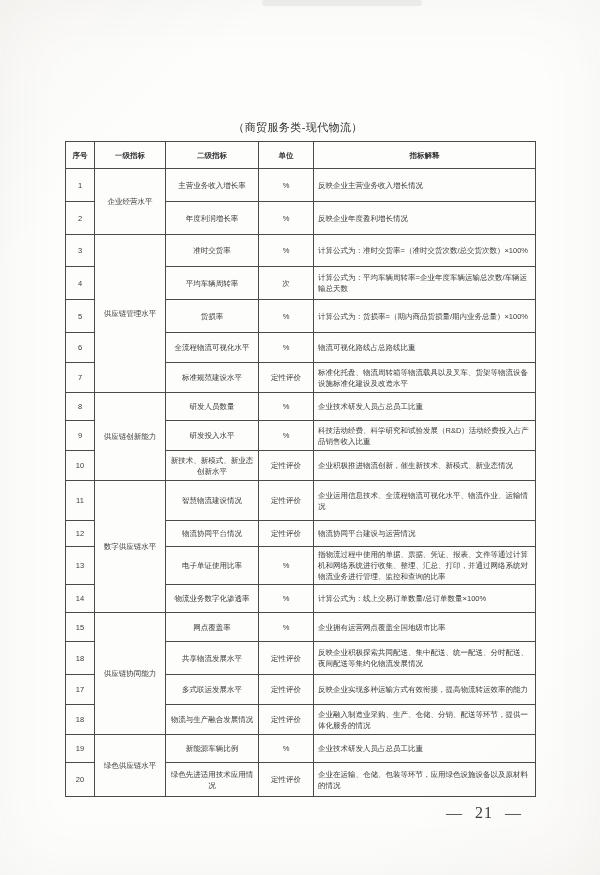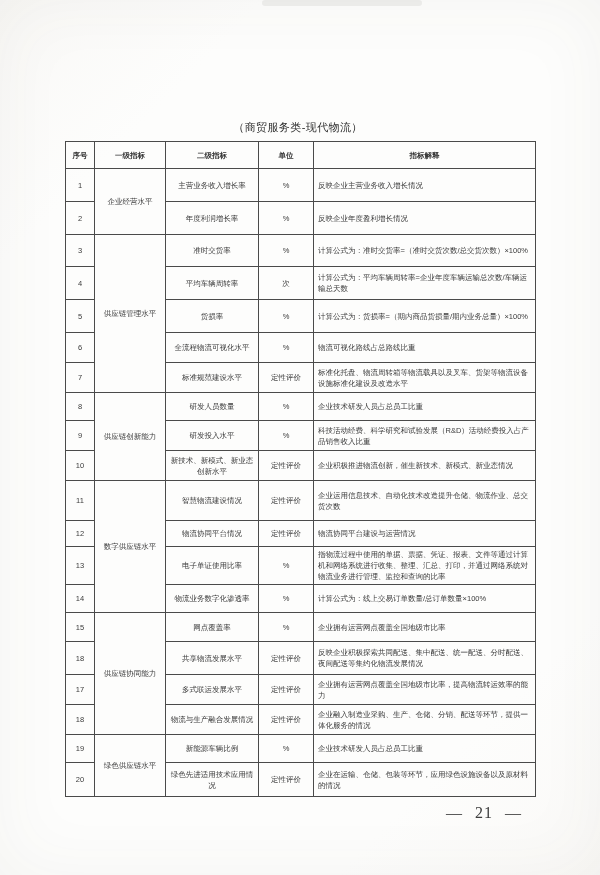--- a/index.html
+++ b/index.html
@@ -151,21 +151,21 @@
         <td>10</td>
         <td>新技术、新模式、新业态创新水平</td>
         <td>定性评价</td>
         <td class="c-exp">企业积极推进物流创新，催生新技术、新模式、新业态情况</td>
       </tr>
       <tr class="h31">
         <td>11</td>
         <td rowspan="4">数字供应链水平</td>
         <td>智慧物流建设情况</td>
         <td>定性评价</td>
-        <td class="c-exp">企业运用信息技术、自动化技术改造提升仓储、物流作业、总交货次数</td>
+        <td class="c-exp">企业运用信息技术、全流程物流可视化水平、物流作业、运输情况</td>
       </tr>
       <tr class="h26">
         <td>12</td>
         <td>物流协同平台情况</td>
         <td>定性评价</td>
         <td class="c-exp">物流协同平台建设与运营情况</td>
       </tr>
       <tr class="h36">
         <td>13</td>
         <td>电子单证使用比率</td>
@@ -188,21 +188,21 @@
       <tr class="h33">
         <td>18</td>
         <td>共享物流发展水平</td>
         <td>定性评价</td>
         <td class="c-exp">反映企业积极探索共同配送、集中配送、统一配送、分时配送、夜间配送等集约化物流发展情况</td>
       </tr>
       <tr class="h30">
         <td>17</td>
         <td>多式联运发展水平</td>
         <td>定性评价</td>
-        <td class="c-exp">企业拥有运营网点覆盖全国地级市比率，提高物流转运效率的能力</td>
+        <td class="c-exp">反映企业实现多种运输方式有效衔接，提高物流转运效率的能力</td>
       </tr>
       <tr class="h30">
         <td>18</td>
         <td>物流与生产融合发展情况</td>
         <td>定性评价</td>
         <td class="c-exp">企业融入制造业采购、生产、仓储、分销、配送等环节，提供一体化服务的情况</td>
       </tr>
       <tr class="h28">
         <td>19</td>
         <td rowspan="2">绿色供应链水平</td>

